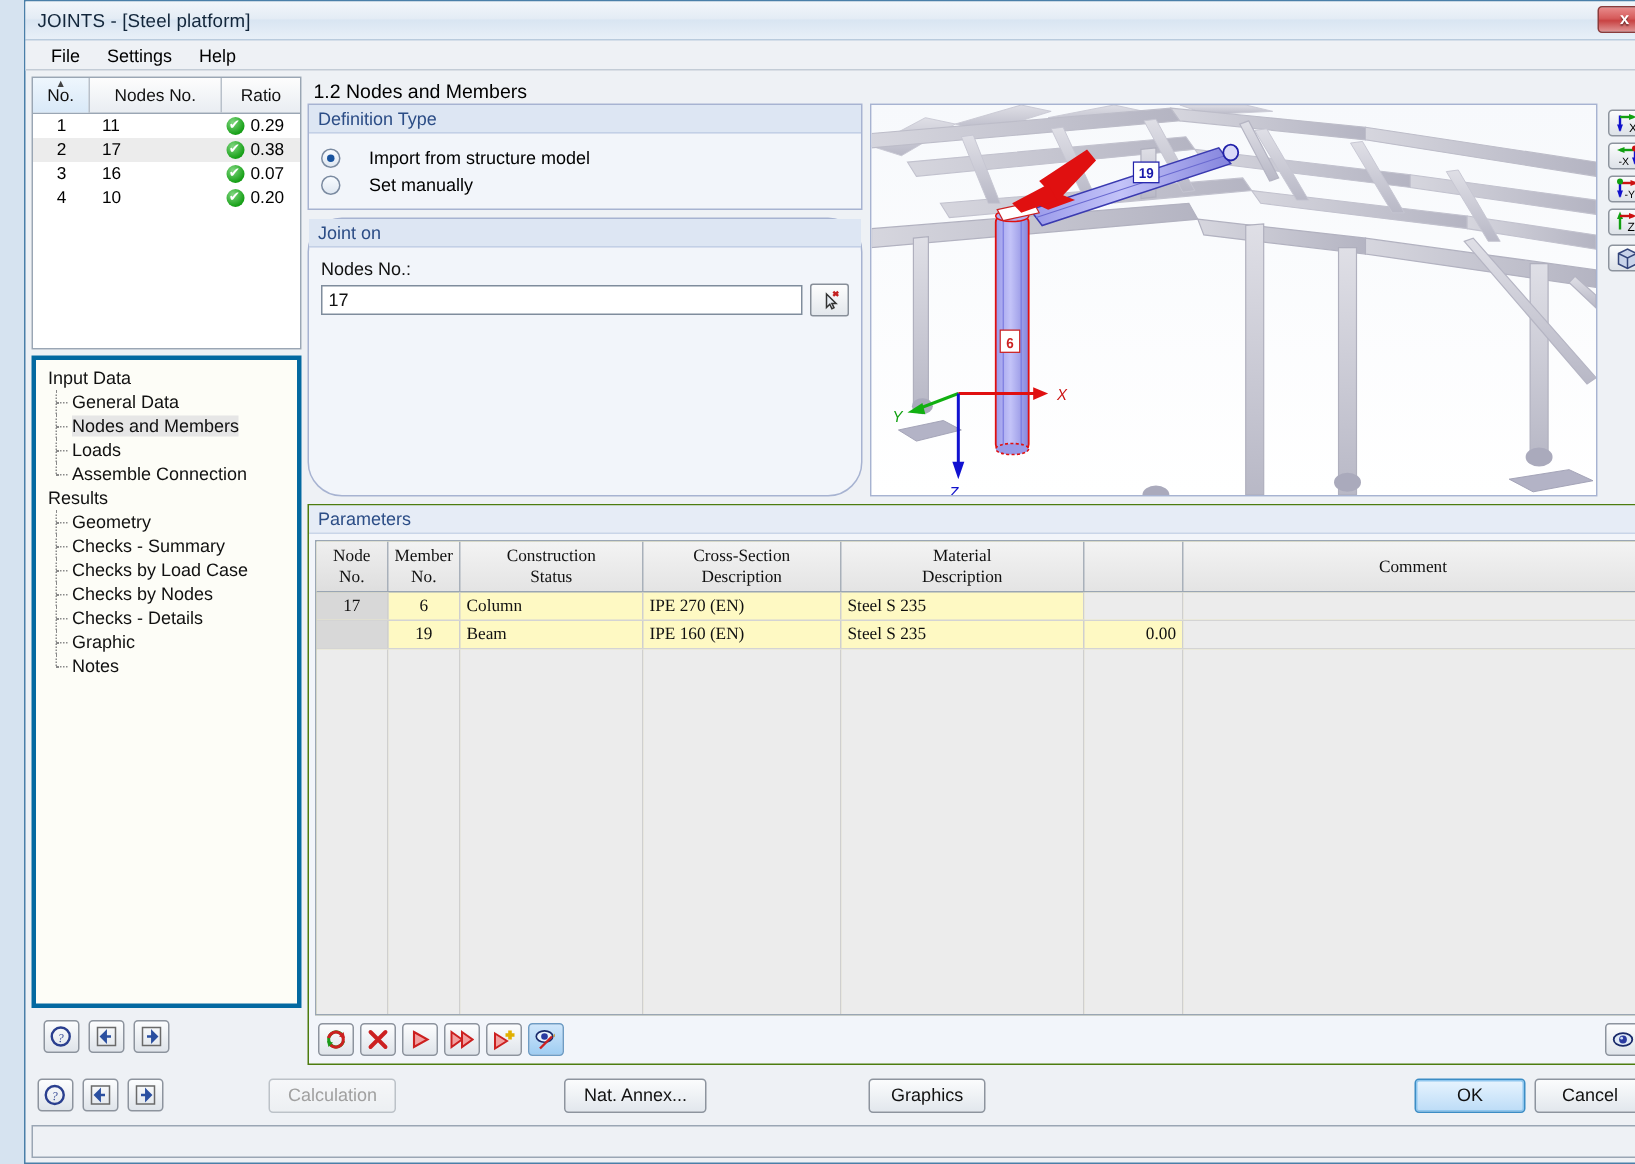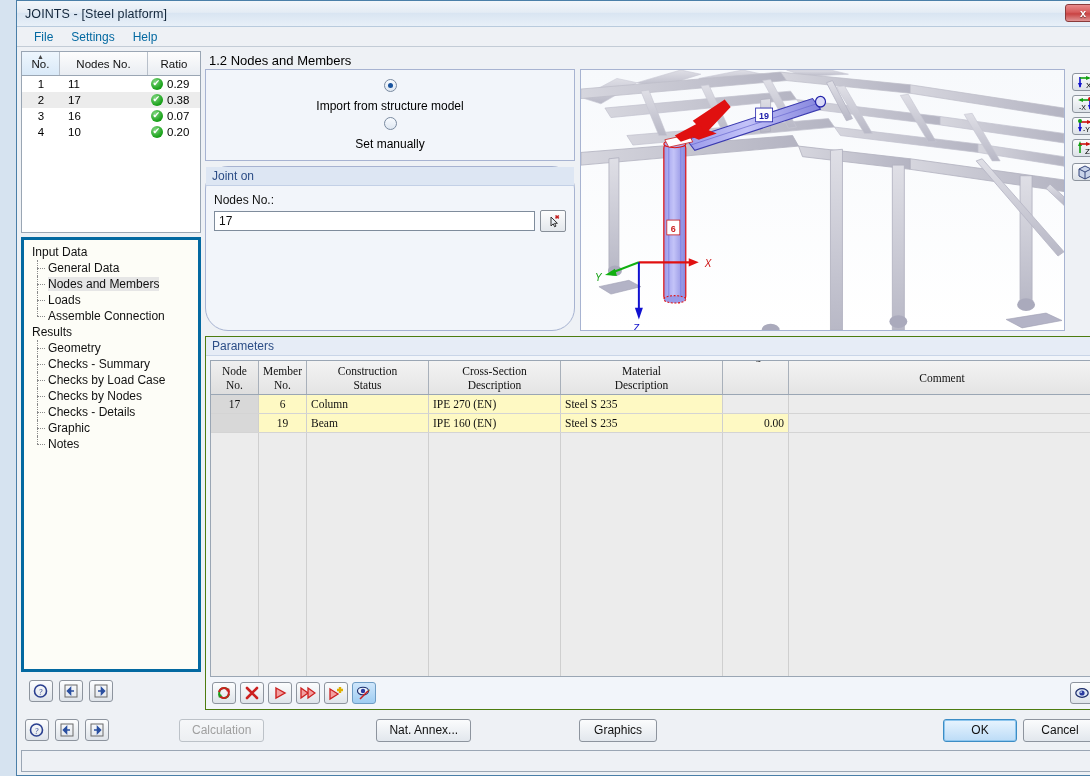--- a/index.html
+++ b/index.html
@@ -46,21 +46,21 @@
 
   
   .menubar {
     height: 20px;
     background: #eef1f5;
     border-bottom: 1px solid #c3ccd6;
     display: flex; align-items: center;
     padding-left: 8px;
   }
   .menubar .mi {
-    padding: 2px 9px; font-size: 12px; color: #0369a1; cursor: default;
+    padding: 2px 9px; font-size: 12px; color: #000000; cursor: default;
   }
 
   
   .body-area {
     flex: 1; display: flex; padding: 4px 4px 0 4px; gap: 4px;
     min-height: 0;
   }
 
   
   .left-col {
@@ -154,21 +154,21 @@
   }
   .group-cap {
     font-size: 12px; color: #2c4d86; padding: 2px 0 2px 6px;
     background: #dde6f3;
     border-bottom: 1px solid #c3d0e6;
   }
   .group-body { padding: 7px 8px; }
 
   .left-forms { width: 370px; display: flex; flex-direction: column; gap: 5px; }
 
-  .radio-line { display: flex; align-items: center; gap: 7px; padding: 2px 0; font-size: 12px; flex-direction: column; }
+  .radio-line { display: flex; align-items: center; gap: 19px; padding: 2px 0; font-size: 12px; }
   .radio {
     width: 13px; height: 13px; border-radius: 50%;
     border: 1px solid #7a8aa0; background: linear-gradient(to bottom,#f8fbff,#dfe7f1);
     position: relative; flex: none;
   }
   .radio.on::after {
     content: ""; position: absolute; left: 3px; top: 3px;
     width: 5px; height: 5px; border-radius: 50%; background: #19539e;
   }
 
@@ -393,20 +393,21 @@
 
     <div class="right-col">
 
       <div class="section-title">1.2 Nodes and Members</div>
 
       <div class="upper-row">
 
         <div class="left-forms">
 
           <div class="group">
+            <div class="group-cap">Definition Type</div>
             <div class="group-body">
               <div class="radio-line">
                 <span class="radio on"></span>
                 <span>Import from structure model</span>
               </div>
               <div class="radio-line">
                 <span class="radio"></span>
                 <span>Set manually</span>
               </div>
             </div>

